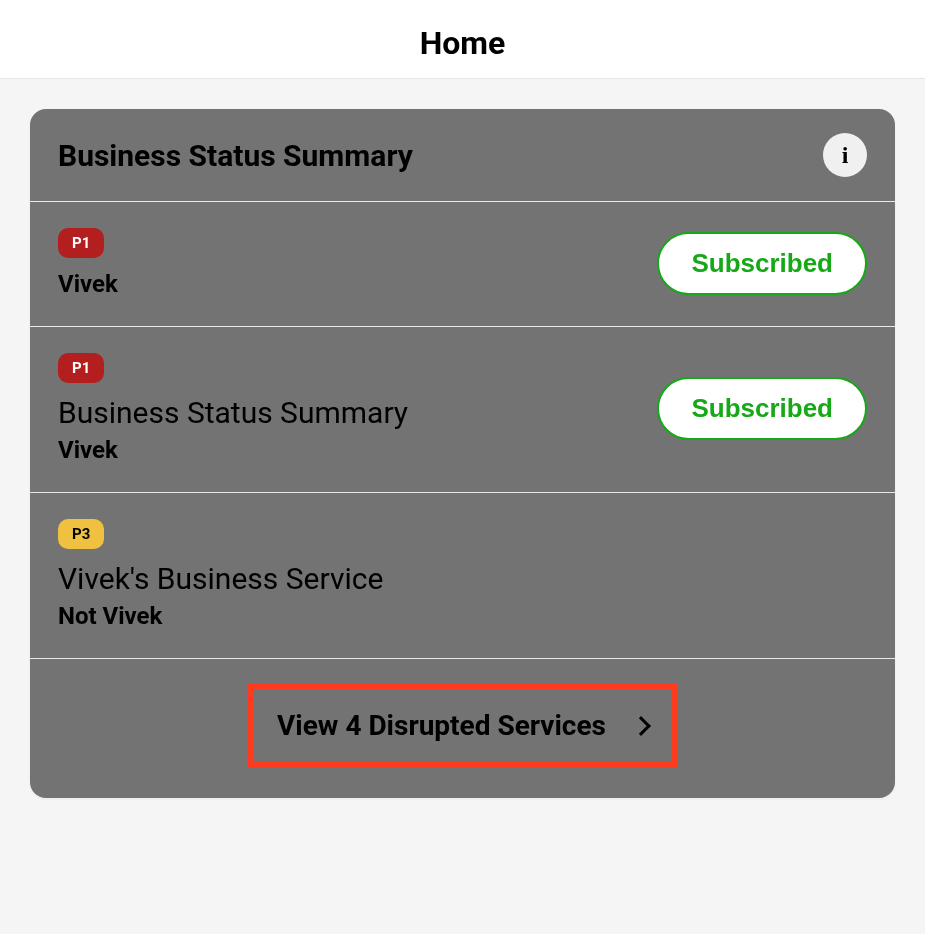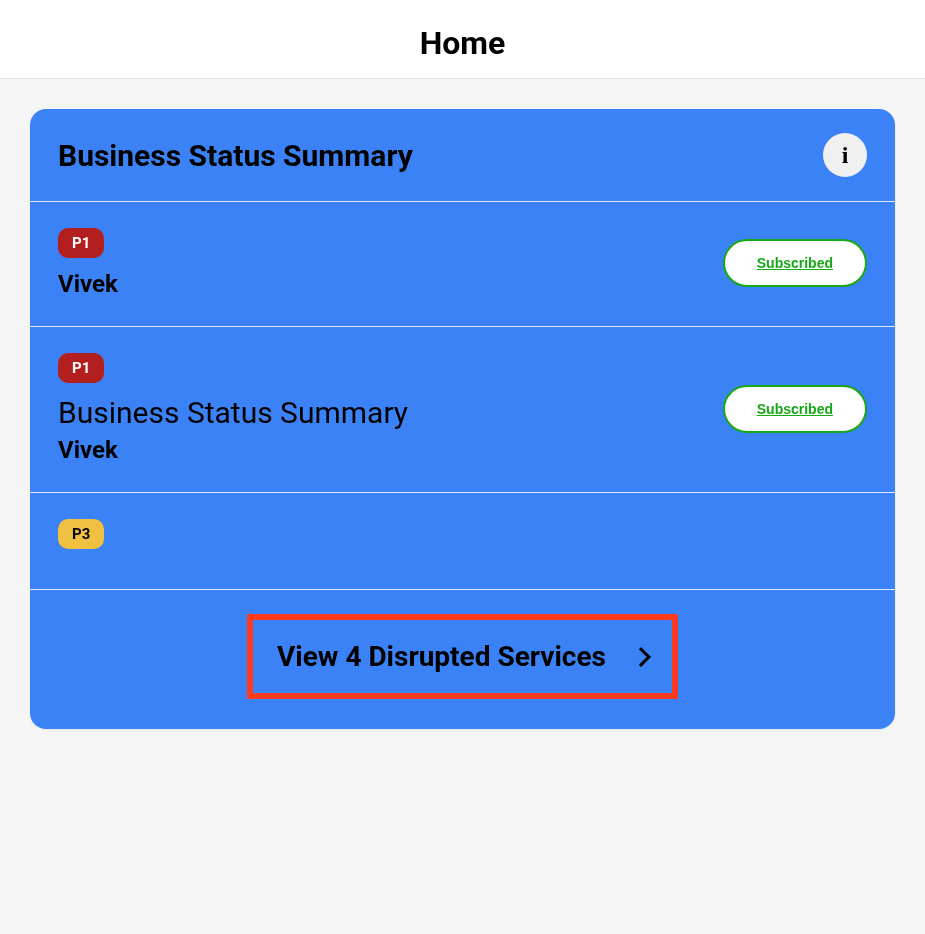--- a/index.html
+++ b/index.html
@@ -21,21 +21,21 @@
     }
     .header-title {
       font-size: 32px;
       font-weight: 700;
       color: #000;
     }
     .content {
       padding: 30px;
     }
     .card {
-      background: #3b82f6;
+      background: #737373;
       border-radius: 16px;
       overflow: hidden;
       box-shadow: 0 1px 3px rgba(0,0,0,0.05);
     }
     .card-header {
       display: flex;
       justify-content: space-between;
       align-items: center;
       padding: 24px 28px;
       border-bottom: 1px solid #e8e8e8;
@@ -93,25 +93,24 @@
       margin-bottom: 6px;
     }
     .service-owner {
       font-size: 24px;
       font-weight: 700;
       color: #000;
     }
     .subscribe-button {
       padding: 14px 32px;
       border-radius: 32px;
-      font-size: 14px;
+      font-size: 26px;
       font-weight: 700;
       cursor: pointer;
       white-space: nowrap;
-      text-decoration: underline;
     }
     .subscribed {
       background: #ffffff;
       border: 2px solid #16a816;
       color: #16a816;
     }
     .not-subscribed {
       background: #f0f0f0;
       border: none;
       color: #333;
@@ -172,20 +171,22 @@
         <div class="priority-badge priority-p1">P1</div>
         <div class="service-name">Business Status Summary</div>
         <div class="service-owner">Vivek</div>
       </div>
       <button class="subscribe-button subscribed">Subscribed</button>
     </div>
 
     <div class="service-item">
       <div class="service-left">
         <div class="priority-badge priority-p3">P3</div>
+        <div class="service-name">Vivek's Business Service</div>
+        <div class="service-owner">Not Vivek</div>
       </div>
     </div>
 
     <div class="card-footer">
       <div class="view-all-wrapper">
         <span class="view-all-text">View 4 Disrupted Services</span>
         <span class="chevron-right"></span>
       </div>
     </div>
 

